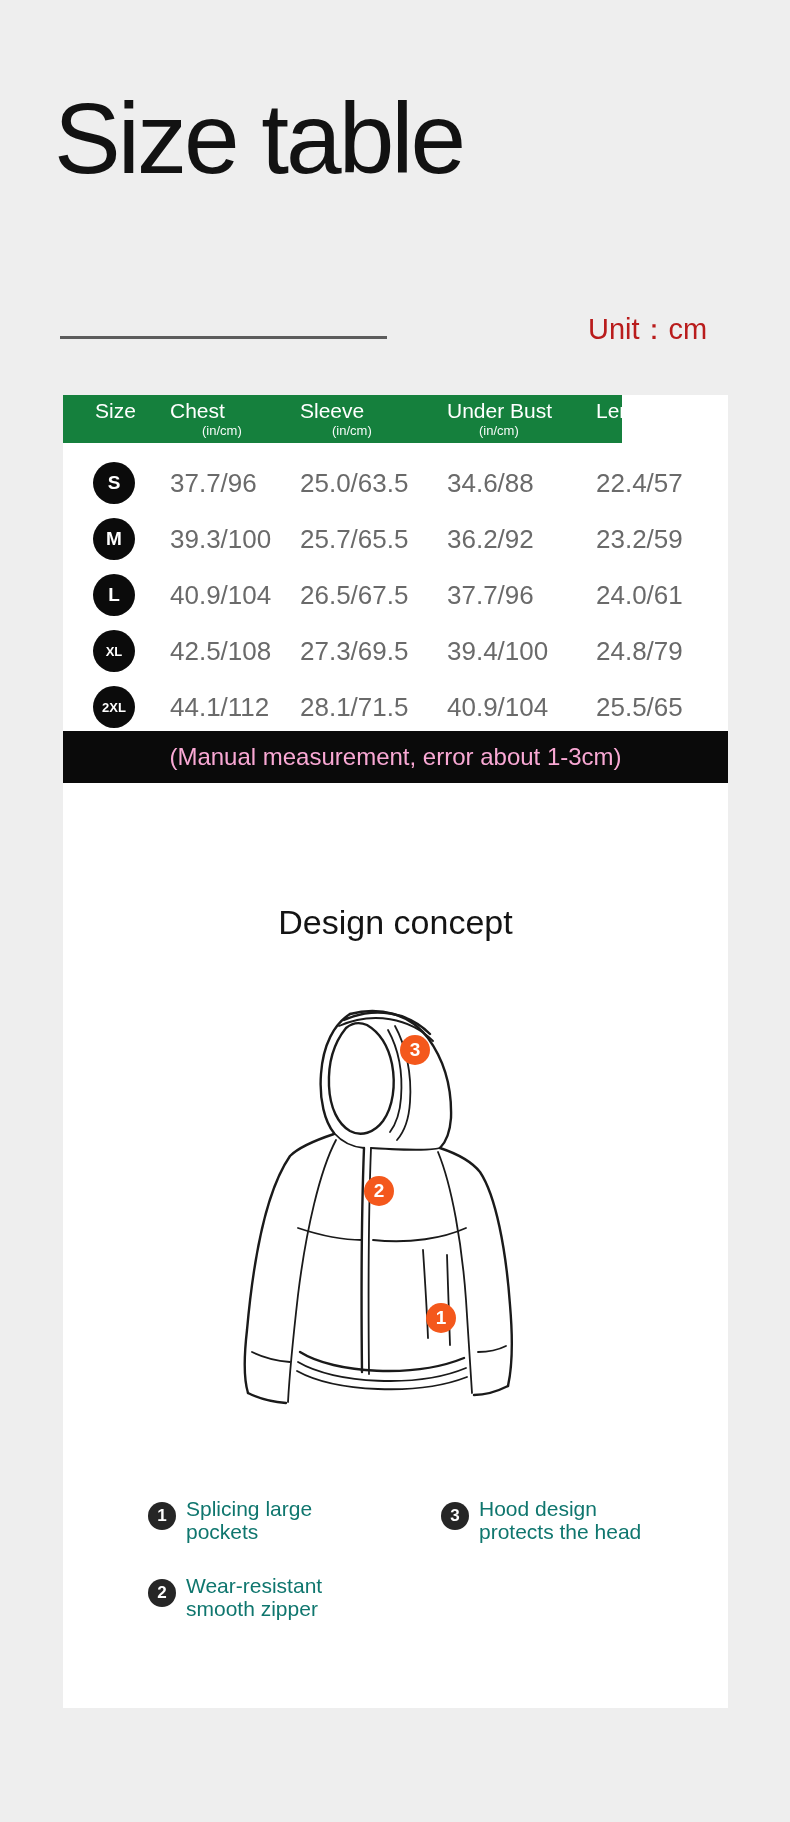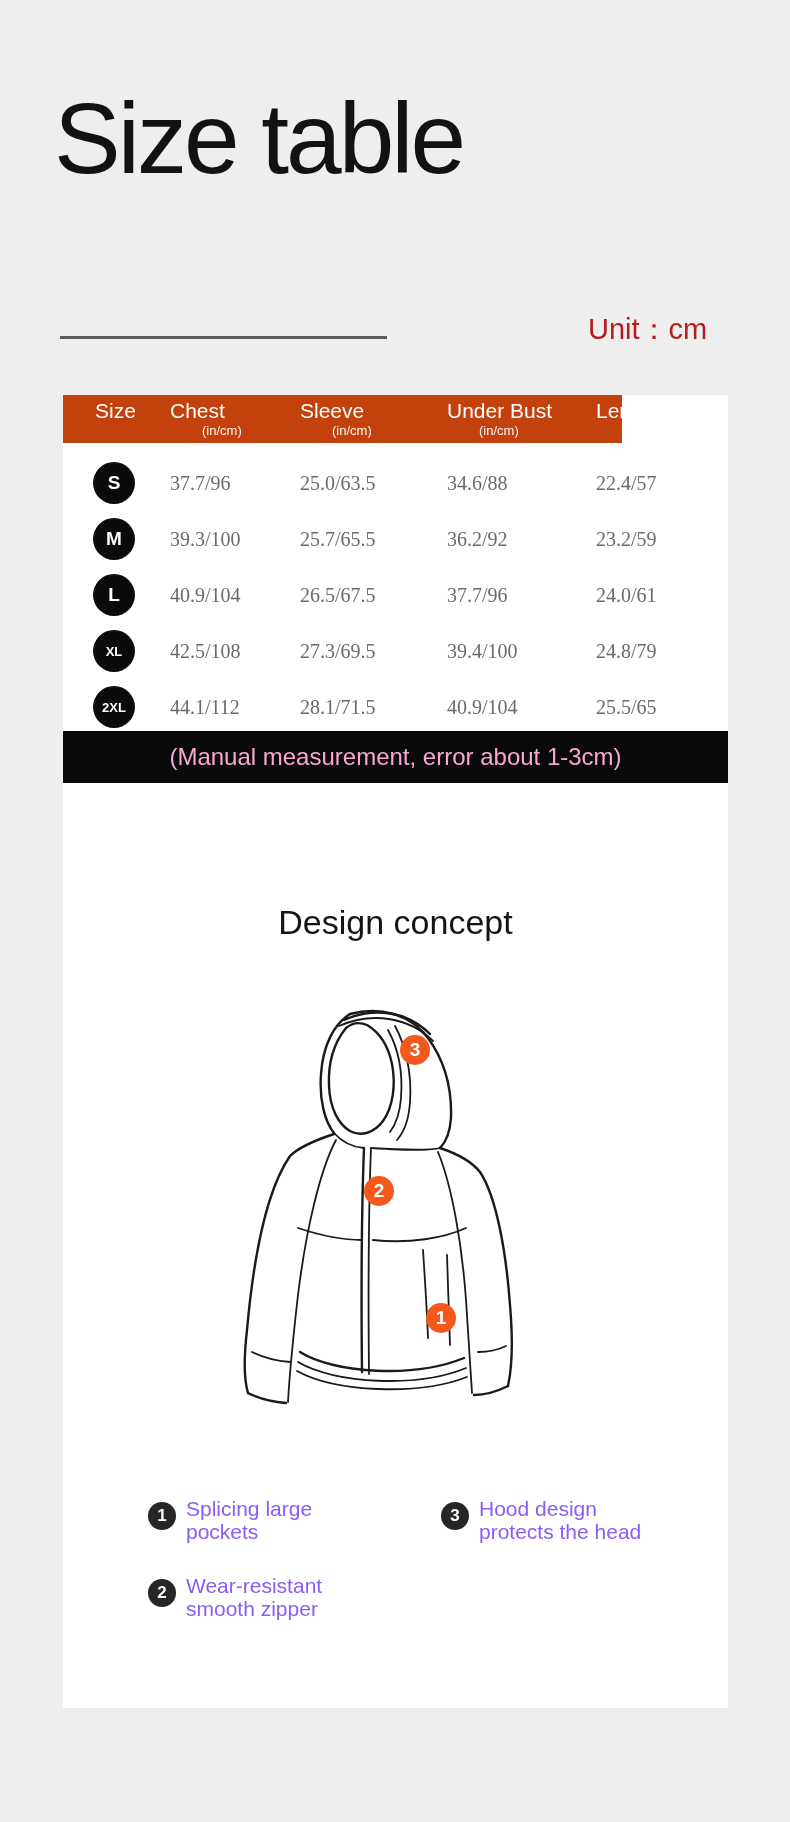--- a/index.html
+++ b/index.html
@@ -6,54 +6,54 @@
   .page{position:relative;width:790px;height:1822px;background:#EEEEEE;overflow:hidden;
         font-family:"Liberation Sans","DejaVu Sans",sans-serif;}
   
   .main-title{position:absolute;left:54px;top:88px;font-size:100px;line-height:1;
       letter-spacing:-3px;color:#121212;font-weight:400;white-space:nowrap;}
   .rule{position:absolute;left:60px;top:336px;width:327px;height:3px;background:#5C5C5C;}
   .unit{position:absolute;left:588px;top:310px;font-size:29px;color:#b91c1c;white-space:nowrap;}
   
   .panel{position:absolute;left:63px;top:395px;width:665px;height:1313px;background:#FFFFFF;}
   
-  .t-head{position:absolute;left:0;top:0;width:559px;height:48px;background:#c2410c;
+  .t-head{position:absolute;left:0;top:0;width:559px;height:48px;background:#15803d;
       display:grid;grid-template-columns:107px 130px 147px 149px auto;align-items:start;box-sizing:border-box;padding-top:5px;}
   .t-col{color:#FFFFFF;line-height:1.08;}
   .t-col .lab{font-size:21px;display:block;}
   .t-col .sub{font-size:13px;display:block;opacity:.96;margin-top:1px;margin-left:32px;}
   .t-col.first{padding-left:32px;}
   
   .t-rows{position:absolute;left:0;top:48px;width:665px;padding-top:12px;}
   .t-row{height:56px;display:grid;grid-template-columns:107px 130px 147px 149px auto;align-items:center;}
   .size-badge{margin-left:30px;width:42px;height:42px;border-radius:50%;background:#0B0B0B;
       color:#fff;font-weight:bold;font-size:19px;display:flex;align-items:center;justify-content:center;letter-spacing:0;}
   .t-row:nth-child(4) .size-badge{font-size:13px;}
   .t-row:nth-child(5) .size-badge{font-size:13px;}
-  .t-cell{font-size:20px;color:#6A6A6A;white-space:nowrap;font-family:Liberation Serif, serif;}
+  .t-cell{font-size:26px;color:#6A6A6A;white-space:nowrap;}
   
   .note-bar{position:absolute;left:0;top:336px;width:665px;height:52px;background:#0A0A0A;
       color:#f9a8d4;font-size:24px;display:flex;align-items:center;justify-content:center;white-space:nowrap;}
   
   .design-title{position:absolute;left:63px;top:903px;width:665px;text-align:center;
       font-size:34px;color:#141414;}
   .jacket{position:absolute;left:240px;top:1000px;width:320px;height:415px;}
   .callout{position:absolute;width:30px;height:30px;border-radius:50%;background:#F4581C;
       color:#fff;font-weight:bold;font-size:19px;display:flex;align-items:center;justify-content:center;}
   .callout.c3{left:400px;top:1035px;}
   .callout.c2{left:364px;top:1176px;}
   .callout.c1{left:426px;top:1303px;}
   
   .legend-item{position:absolute;display:flex;gap:10px;}
   .legend-item.l1{left:148px;top:1497px;}
   .legend-item.l2{left:148px;top:1574px;}
   .legend-item.l3{left:441px;top:1497px;}
   .legend-badge{flex:0 0 auto;width:28px;height:28px;border-radius:50%;background:#262626;
       color:#fff;font-weight:bold;font-size:17px;display:flex;align-items:center;justify-content:center;margin-top:5px;}
-  .legend-text{font-size:21px;line-height:23px;color:#8b5cf6;white-space:nowrap;}
+  .legend-text{font-size:21px;line-height:23px;color:#0f766e;white-space:nowrap;}
 </style>
 </head>
 <body>
 
 <div class="page">
 
   <div class="main-title">Size table</div>
   <div class="rule"></div>
   <div class="unit">Unit：cm</div>
 

